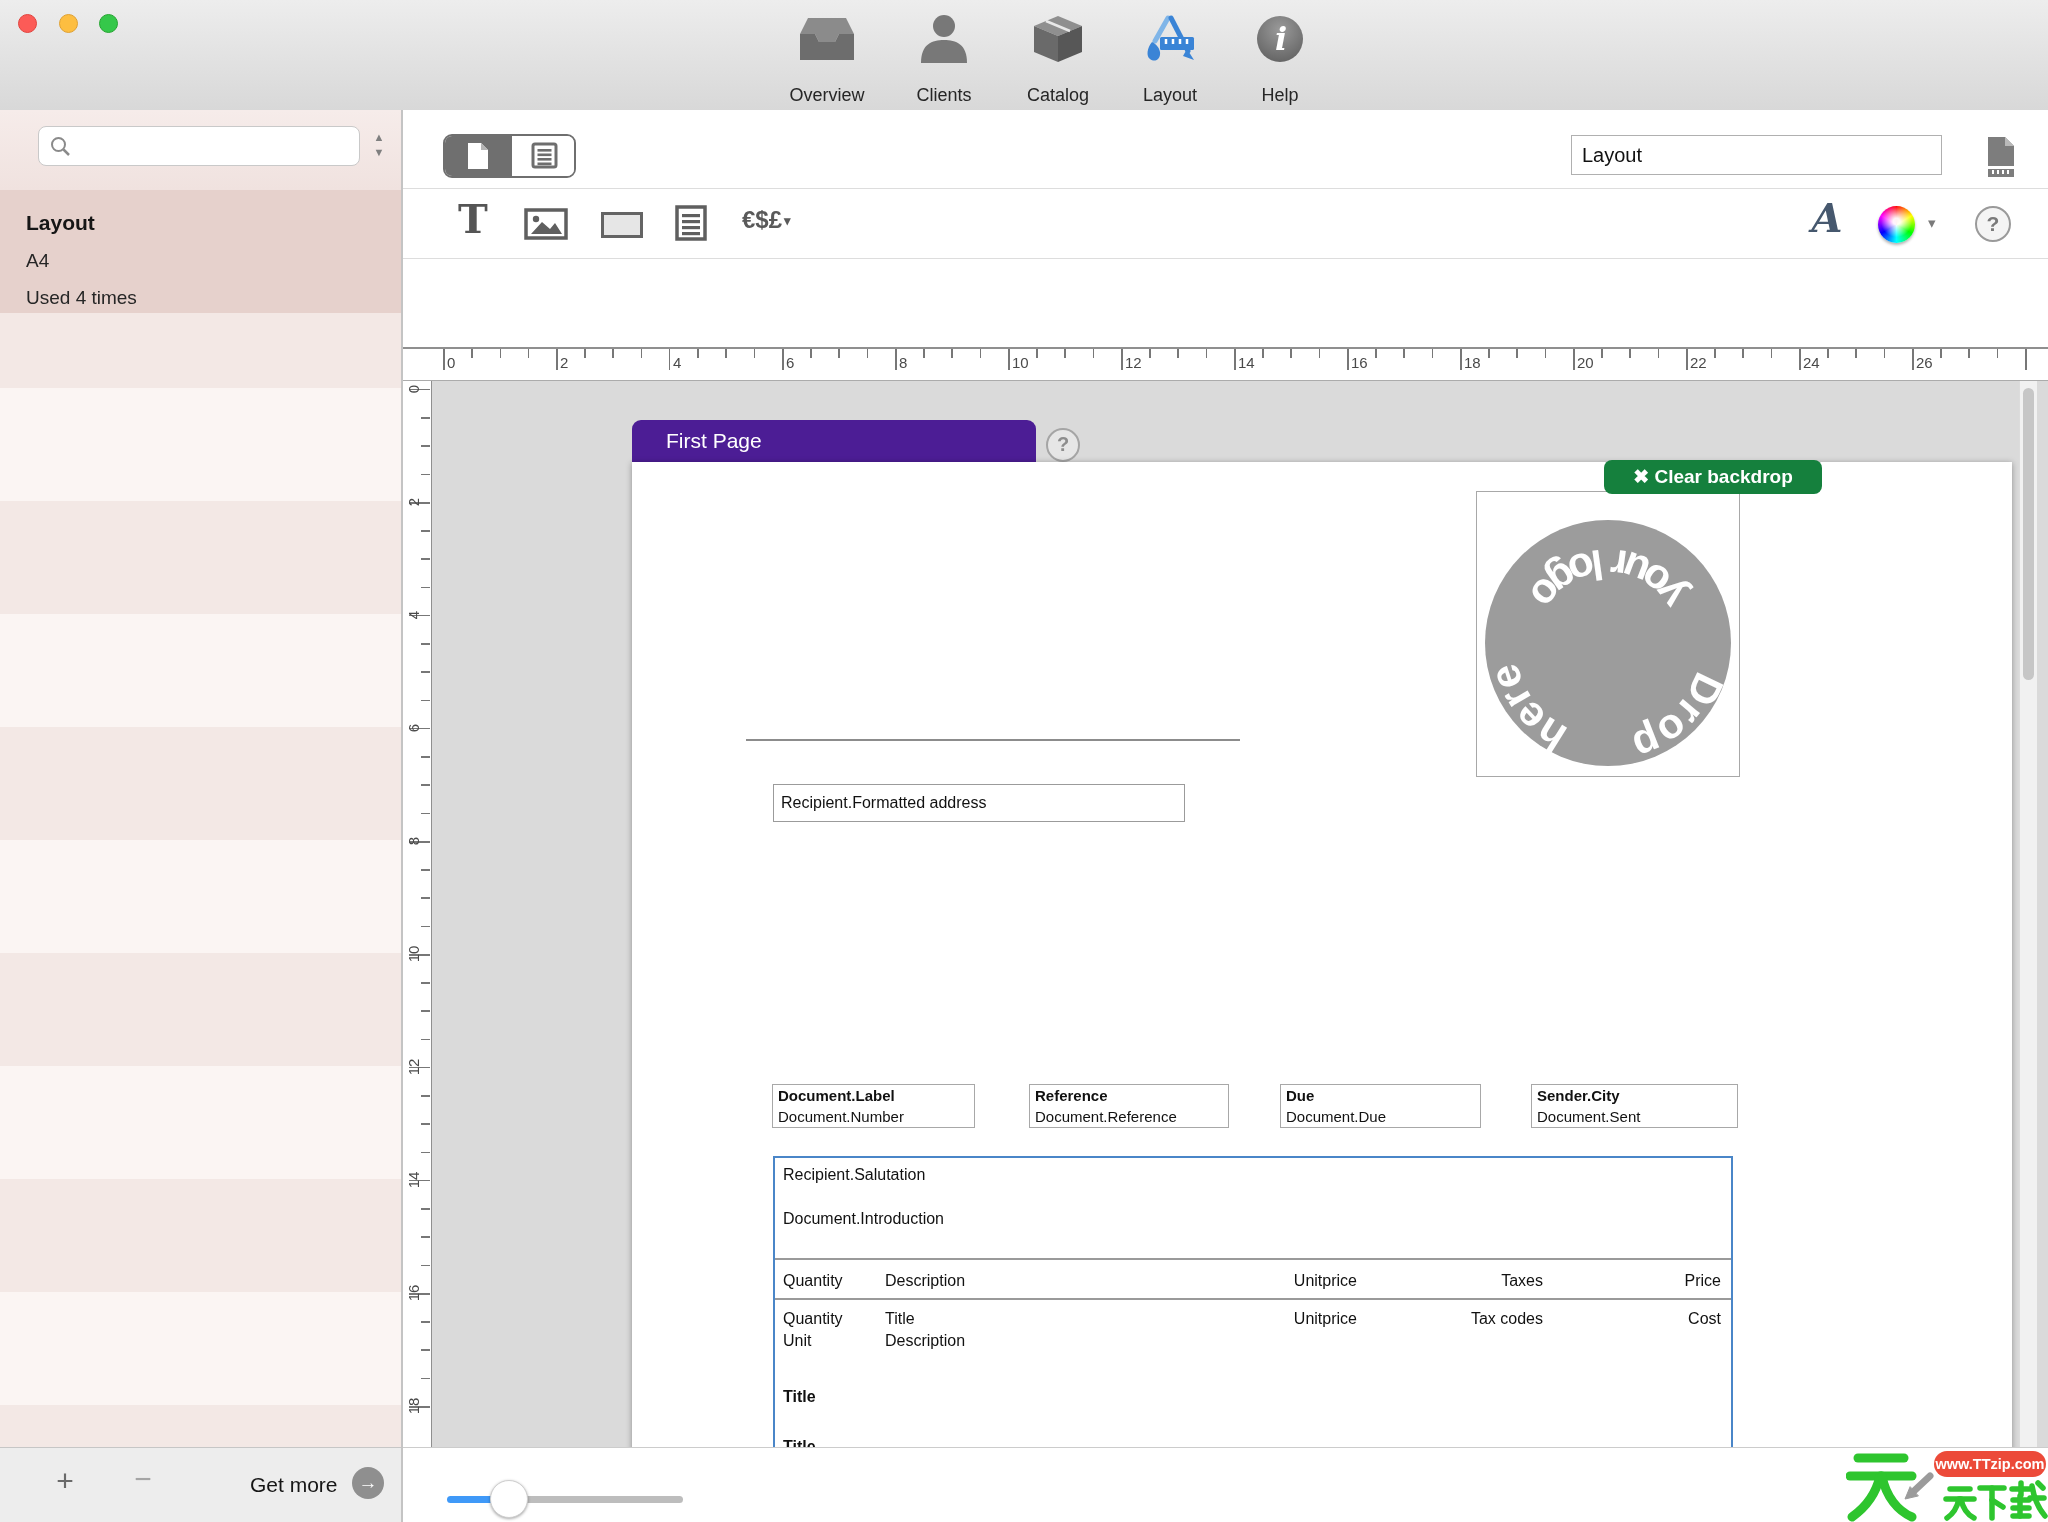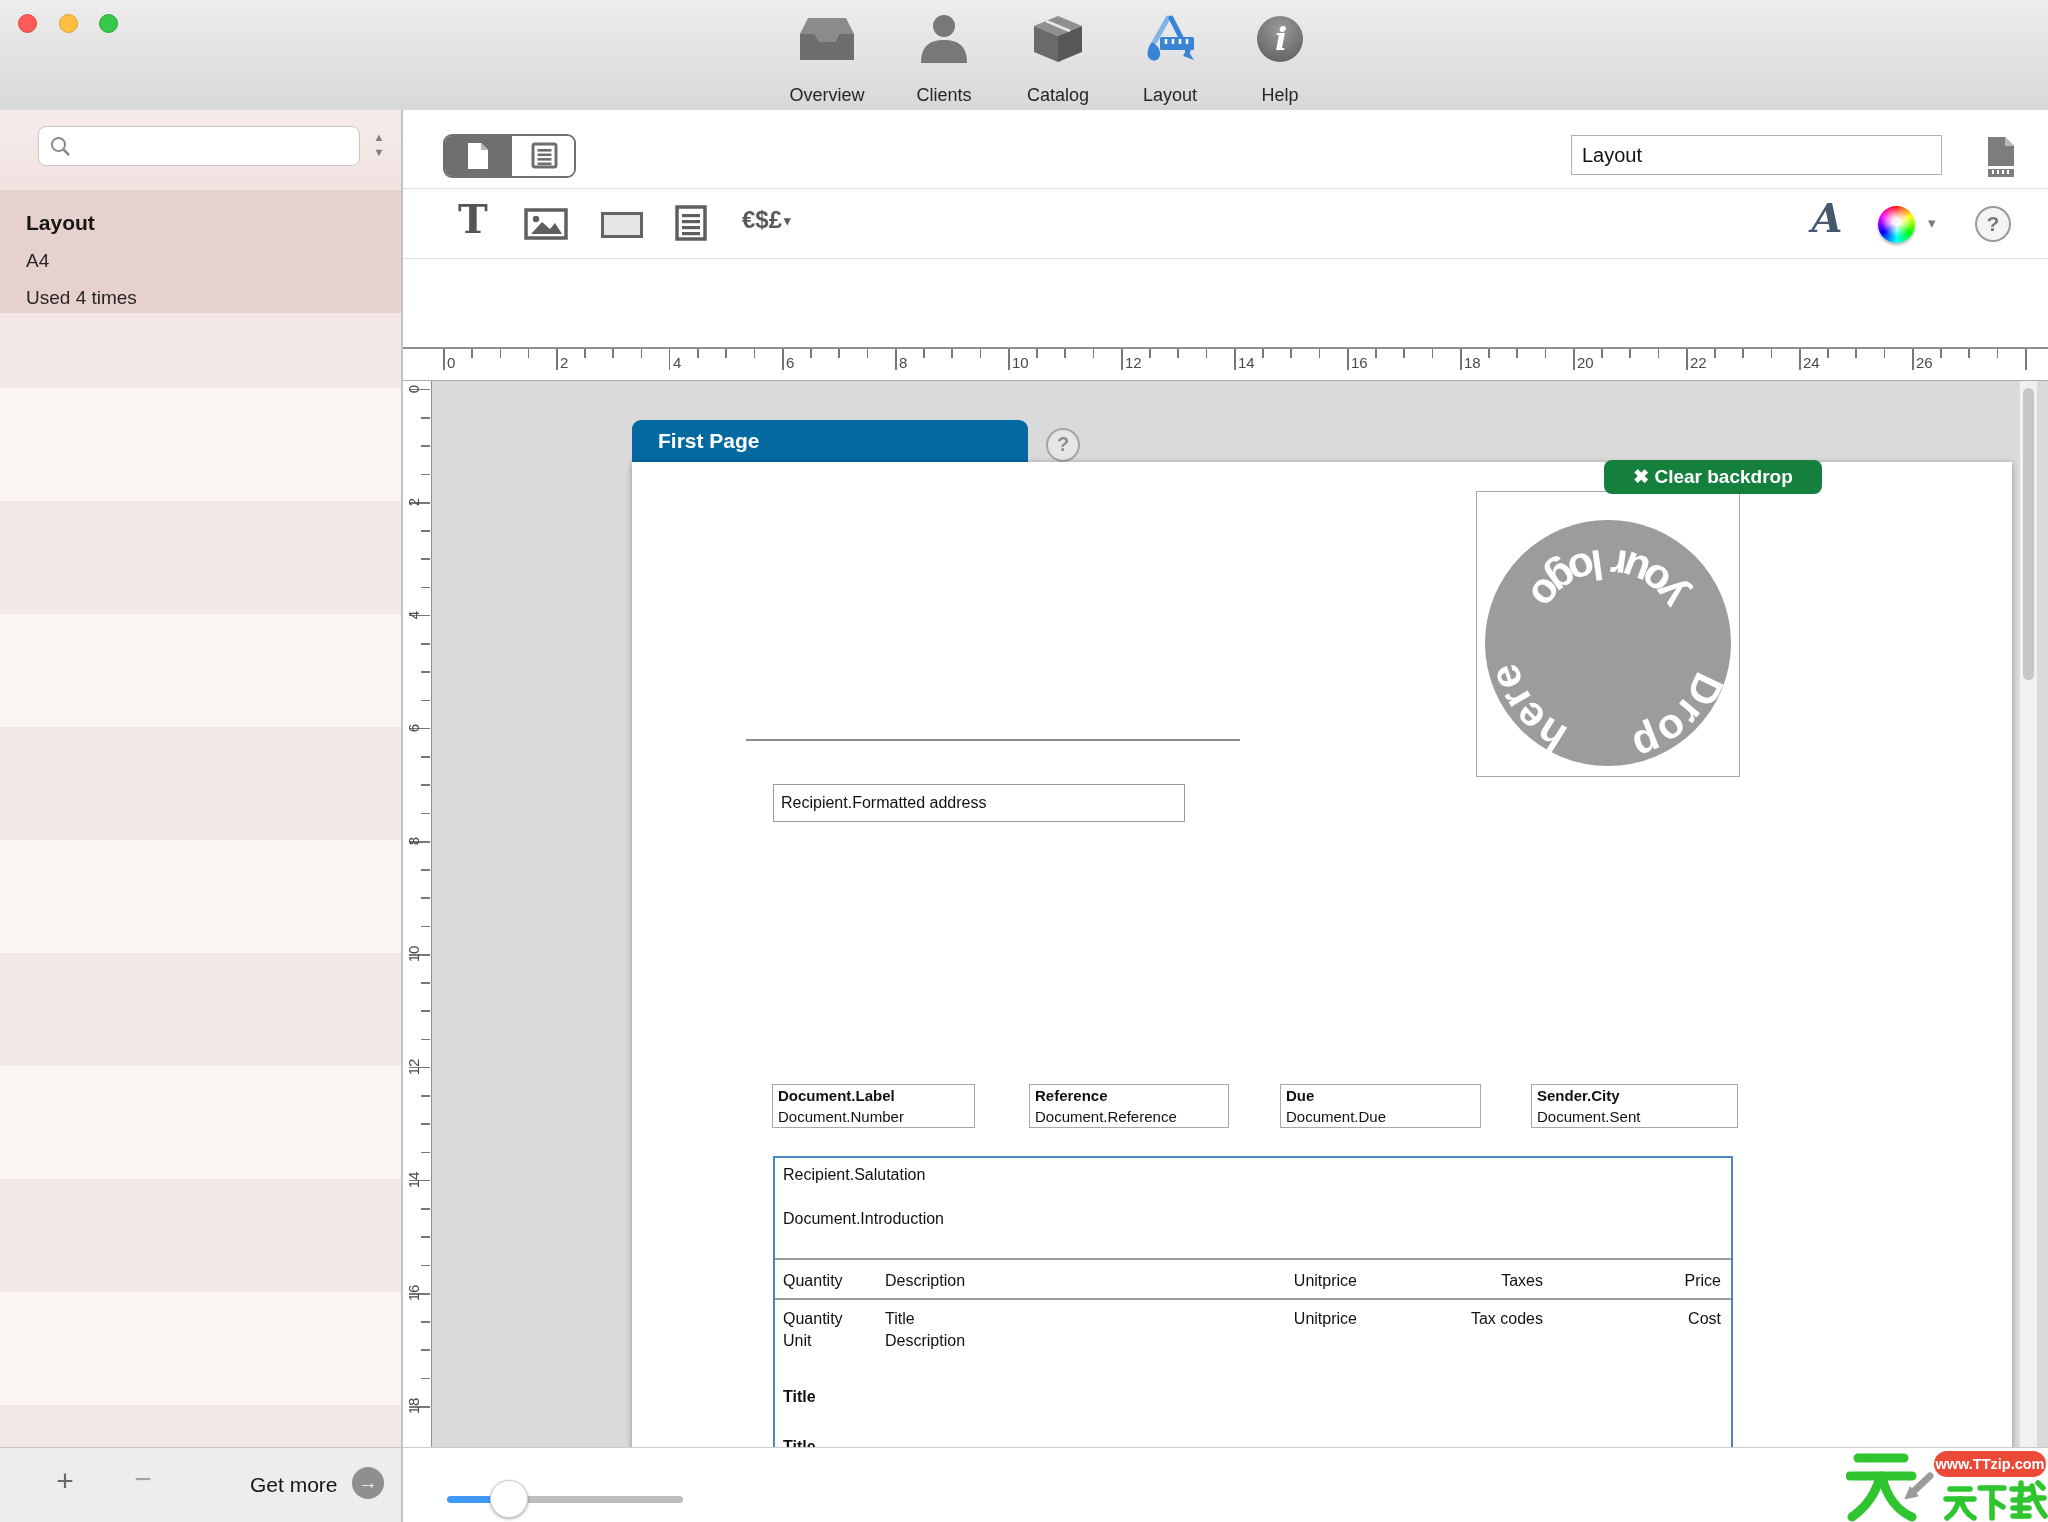--- a/index.html
+++ b/index.html
@@ -83,22 +83,22 @@
   #vruler-minor{position:absolute;left:421px;top:389px;width:9px;height:1020px;
     background:repeating-linear-gradient(to bottom,#777 0 1.5px,transparent 1.5px 28.25px);}
   #vruler-major{position:absolute;left:409px;top:389px;width:21px;height:1020px;
     background:repeating-linear-gradient(to bottom,#777 0 1.5px,transparent 1.5px 113px);}
   #vlabels{position:absolute;left:398px;top:381px;width:34px;height:1066px;}
   .vlab{position:absolute;left:0;width:30px;height:16px;text-align:center;font-size:15px;color:#4a4a4a;
     transform:rotate(-90deg);}
 
   
   #canvas{position:absolute;left:403px;top:380px;width:1645px;height:1067px;background:#dadada;border-top:1px solid #ababab;}
-  #page-tab{position:absolute;left:632px;top:420px;width:396px;height:42px;background:#0369a1;
-    border-radius:9px 9px 0 0;color:#fff;font-size:21px;font-weight:bold;line-height:42px;padding-left:0;cursor:default;}
+  #page-tab{position:absolute;left:632px;top:420px;width:396px;height:42px;background:#4c1d95;
+    border-radius:9px 9px 0 0;color:#fff;font-size:21px;font-weight:normal;line-height:42px;padding-left:8px;cursor:default;}
   #page-tab span{margin-left:26px;}
   #tab-help{position:absolute;left:1046px;top:428px;width:34px;height:34px;box-sizing:border-box;
     border:2.5px solid #a5a5a5;border-radius:50%;background:#e6e6e6;text-align:center;line-height:29px;
     font-size:20px;font-weight:bold;color:#8d8d8d;cursor:default;}
   #page{position:absolute;left:632px;top:462px;width:1380px;height:1000px;background:#fff;
     box-shadow:0 1px 6px rgba(0,0,0,.35);}
   #clear-backdrop{position:absolute;left:972px;top:-2px;width:218px;height:34px;background:#15803d;
     border-radius:8px;color:#fff;font-size:19px;font-weight:bold;text-align:center;line-height:34px;cursor:default;}
   #logo-frame{position:absolute;left:844px;top:29px;width:264px;height:286px;box-sizing:border-box;
     border:1px solid #a8a8a8;background:#fff;}

